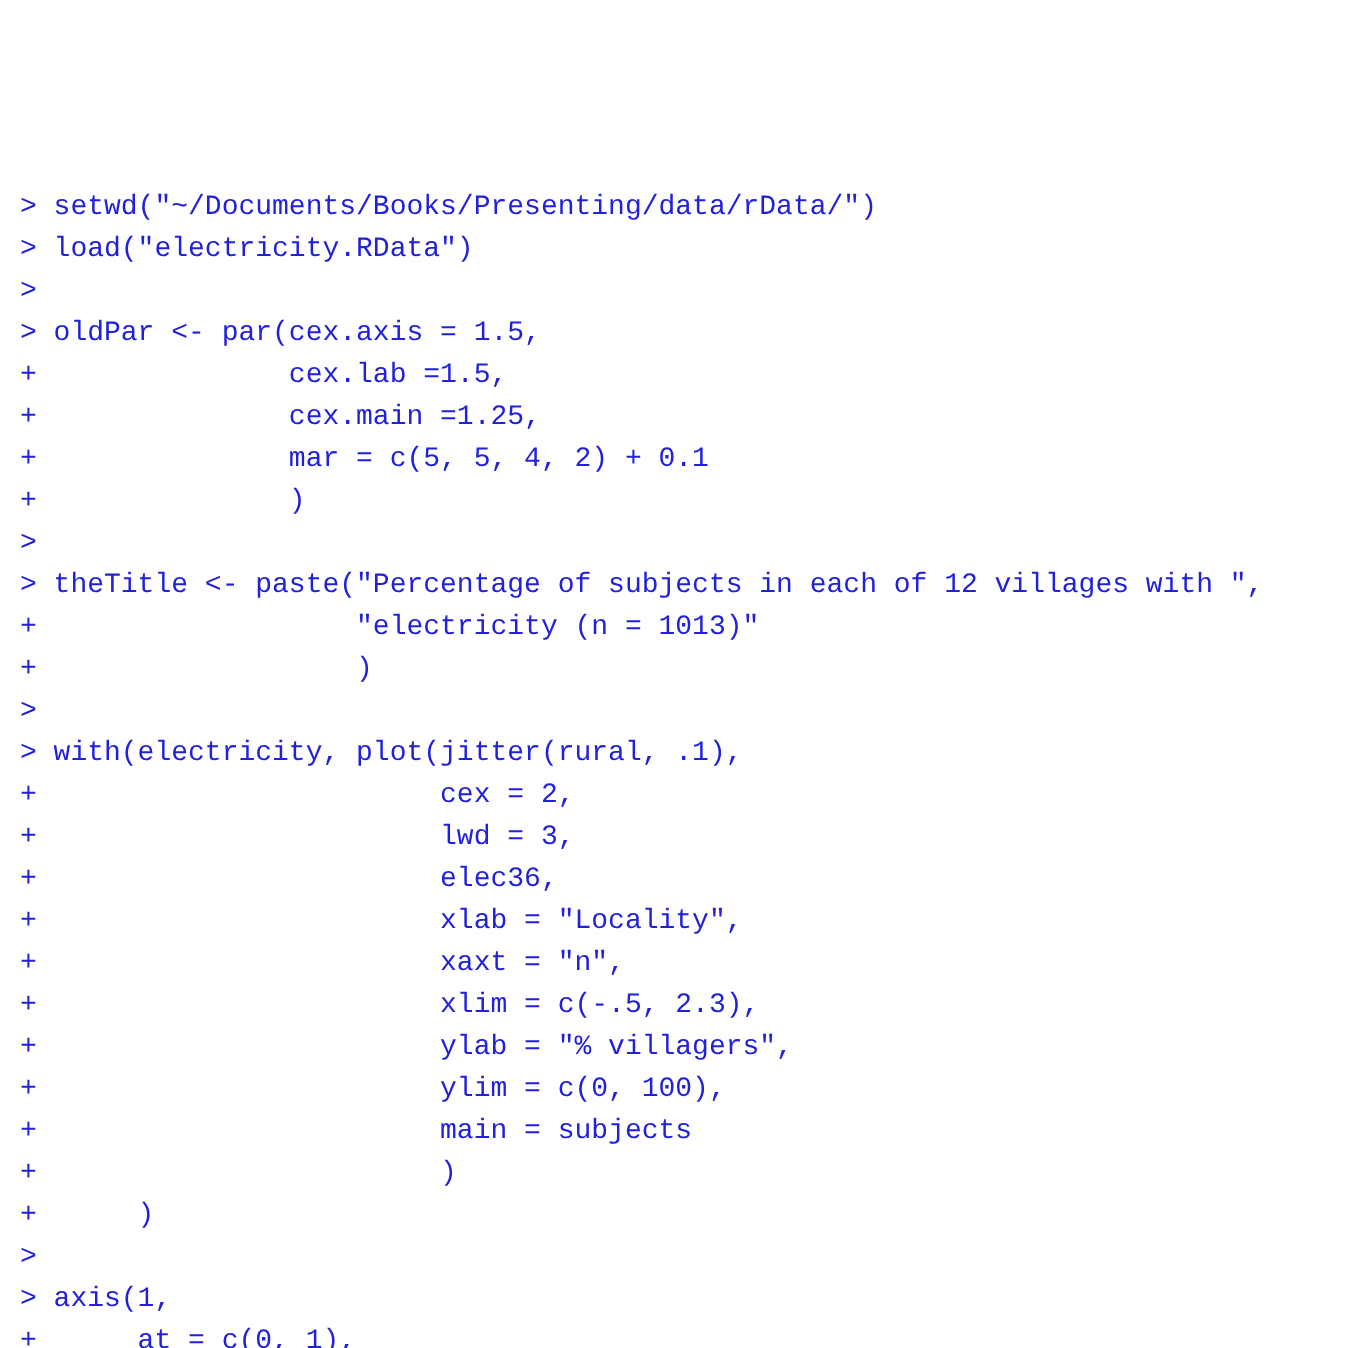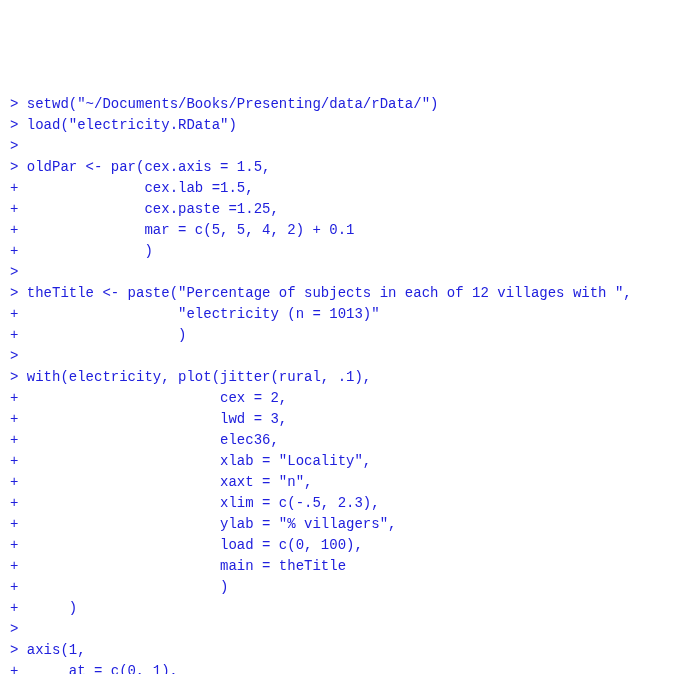--- a/index.html
+++ b/index.html
@@ -21,38 +21,38 @@
 </head>
 <body>
 
 
 
 <div id="console"><span class="line">&gt; setwd("~/Documents/Books/Presenting/data/rData/")</span>
 <span class="line">&gt; load("electricity.RData")</span>
 <span class="line">&gt; </span>
 <span class="line">&gt; oldPar &lt;- par(cex.axis = 1.5,</span>
 <span class="line">+               cex.lab =1.5,</span>
-<span class="line">+               cex.paste =1.25,</span>
+<span class="line">+               cex.main =1.25,</span>
 <span class="line">+               mar = c(5, 5, 4, 2) + 0.1</span>
 <span class="line">+               )</span>
 <span class="line">&gt; </span>
 <span class="line">&gt; theTitle &lt;- paste("Percentage of subjects in each of 12 villages with ",</span>
 <span class="line">+                   "electricity (n = 1013)"</span>
 <span class="line">+                   )</span>
 <span class="line">&gt; </span>
 <span class="line">&gt; with(electricity, plot(jitter(rural, .1),</span>
 <span class="line">+                        cex = 2,</span>
 <span class="line">+                        lwd = 3,</span>
 <span class="line">+                        elec36,</span>
 <span class="line">+                        xlab = "Locality",</span>
 <span class="line">+                        xaxt = "n",</span>
 <span class="line">+                        xlim = c(-.5, 2.3),</span>
 <span class="line">+                        ylab = "% villagers",</span>
-<span class="line">+                        load = c(0, 100),</span>
-<span class="line">+                        main = theTitle</span>
+<span class="line">+                        ylim = c(0, 100),</span>
+<span class="line">+                        main = subjects</span>
 <span class="line">+                        )</span>
 <span class="line">+      )</span>
 <span class="line">&gt; </span>
 <span class="line">&gt; axis(1,</span>
 <span class="line">+      at = c(0, 1),</span>
 
 
 
 </div>
 

